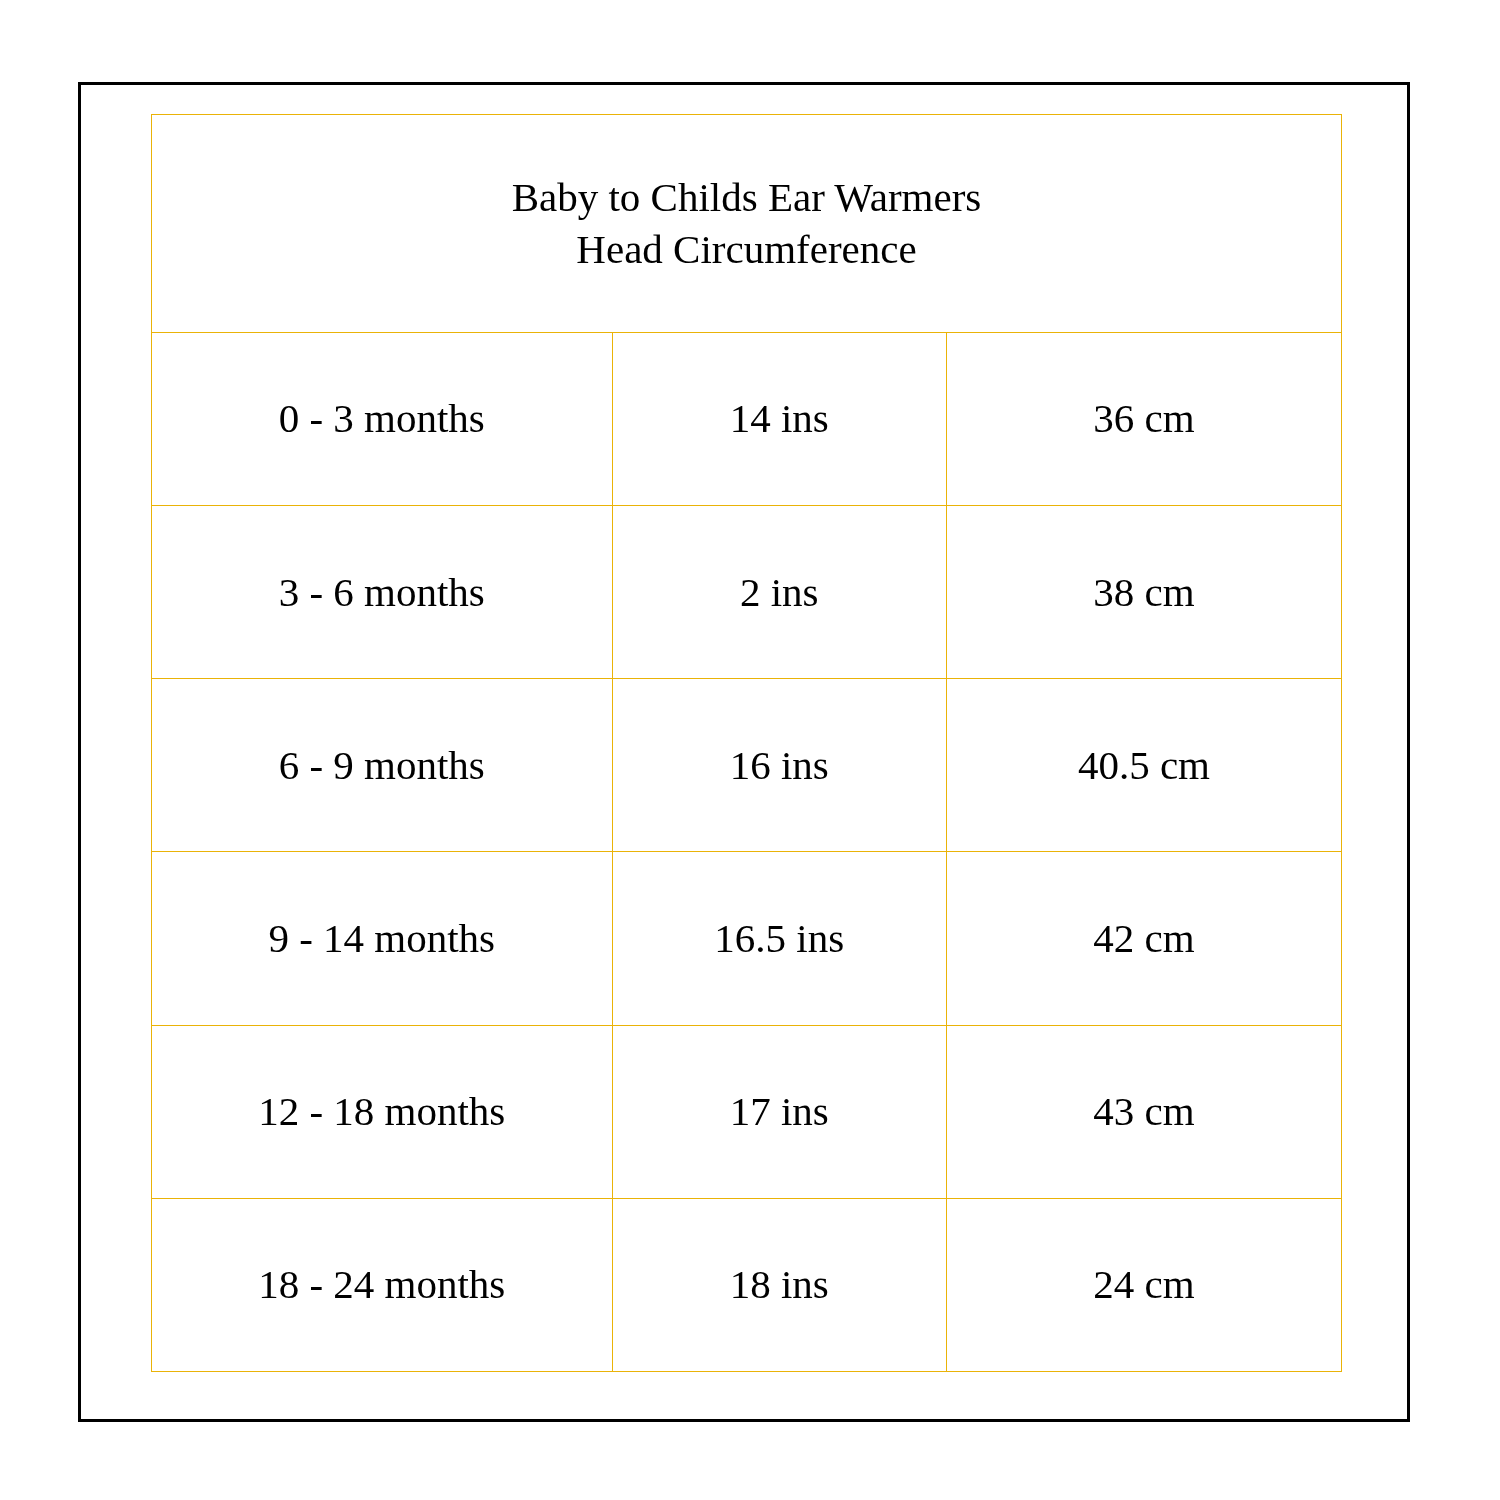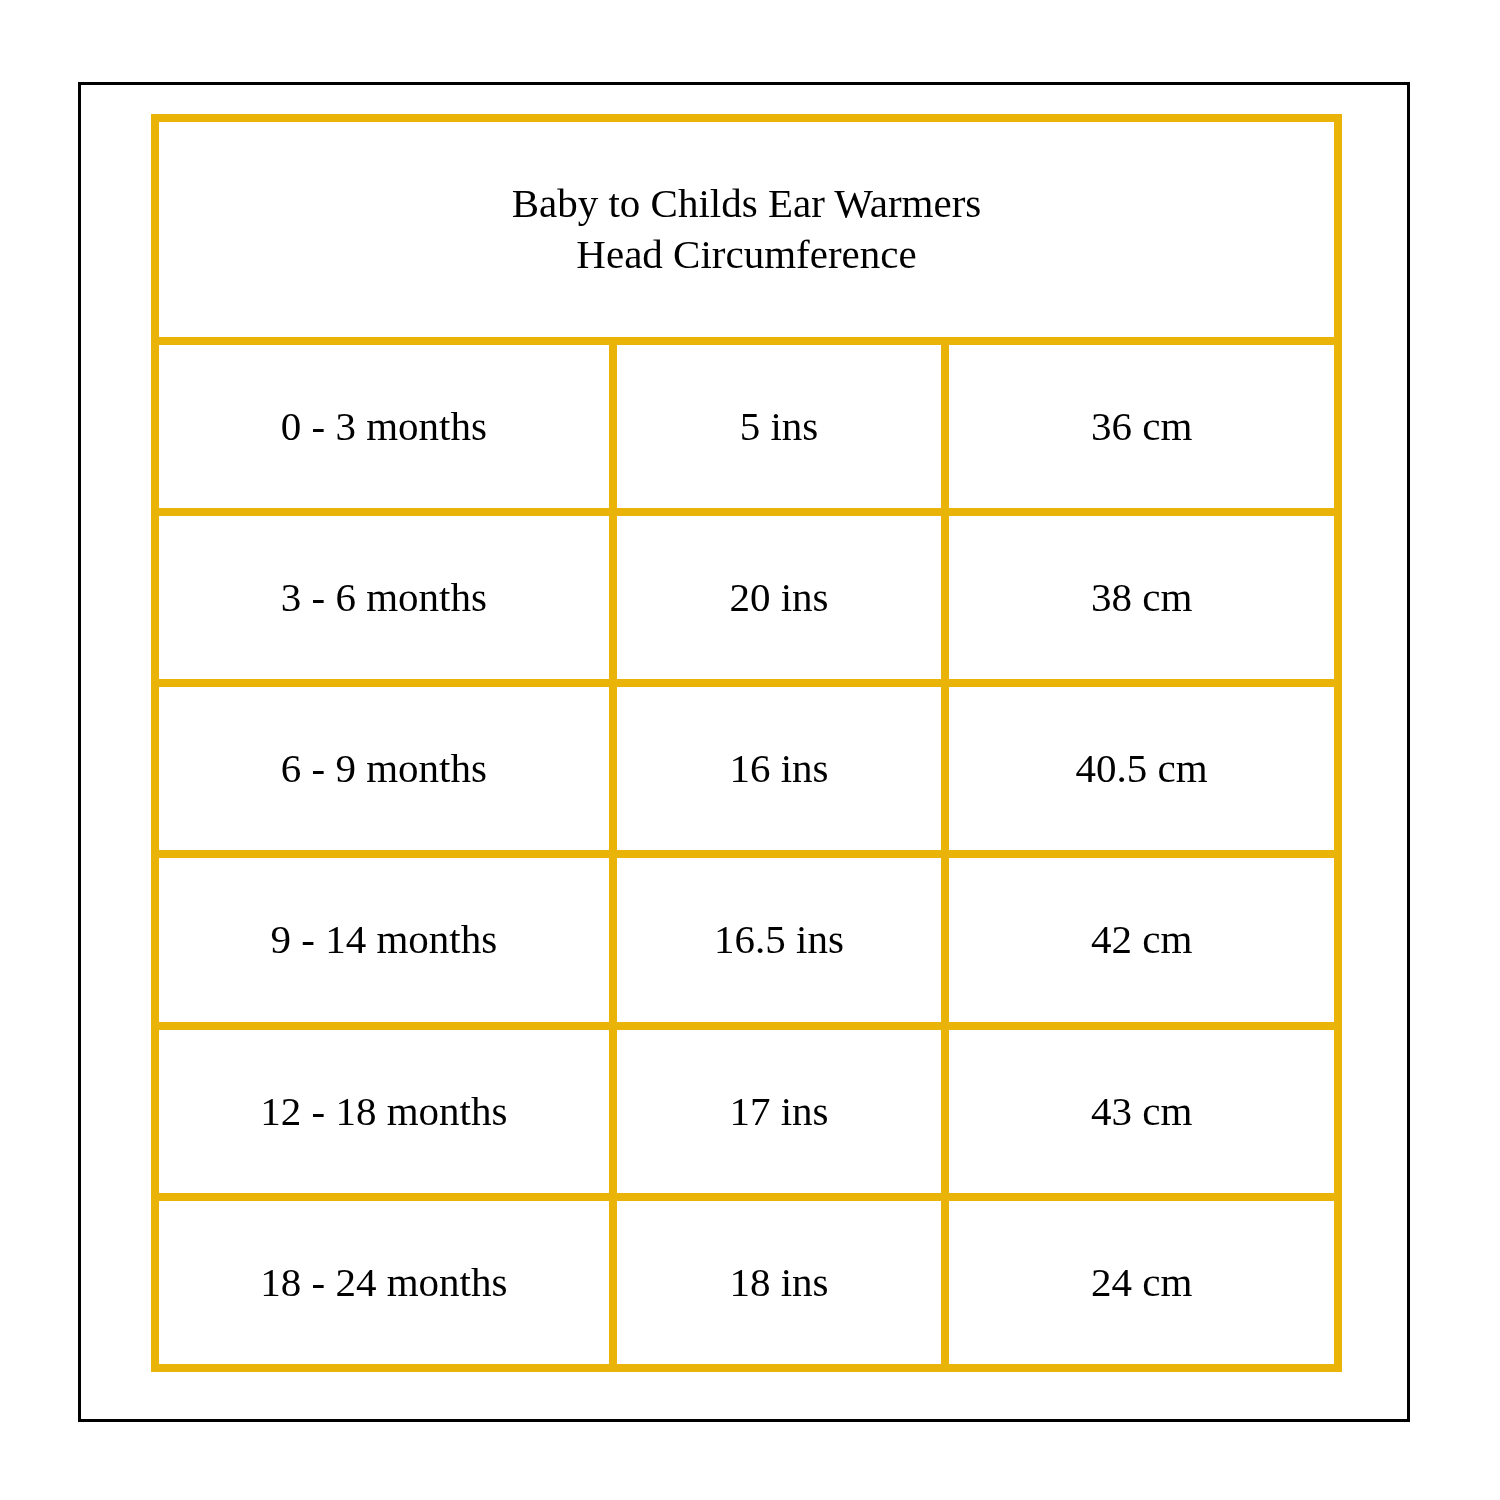--- a/index.html
+++ b/index.html
@@ -36,21 +36,21 @@
     width: 1191px;
     height: 1258px;
   }
   table.size-chart {
     width: 100%;
     height: 100%;
     border-collapse: collapse;
     table-layout: fixed;
   }
   table.size-chart td {
-    border: 8px solid #eab308;
+    border: 1px solid #eab308;
     text-align: center;
     vertical-align: middle;
     font-size: 41px;
     font-weight: 400;
     line-height: 1.25;
     padding: 0 6px;
   }
   td.title-cell {
     font-size: 46px;
     line-height: 1.35;
@@ -81,27 +81,27 @@
       <tbody>
         <tr>
           <td class="title-cell" colspan="3">
             <span class="title-line">Baby to Childs Ear Warmers</span>
             <span class="title-line">Head Circumference</span>
           </td>
         </tr>
 
         <tr class="data-row">
           <td>0 - 3 months</td>
-          <td>5 ins</td>
+          <td>14 ins</td>
           <td>36 cm</td>
         </tr>
 
         <tr class="data-row">
           <td>3 - 6 months</td>
-          <td>20 ins</td>
+          <td>2 ins</td>
           <td>38 cm</td>
         </tr>
 
         <tr class="data-row">
           <td>6 - 9 months</td>
           <td>16 ins</td>
           <td>40.5 cm</td>
         </tr>
 
         <tr class="data-row">

